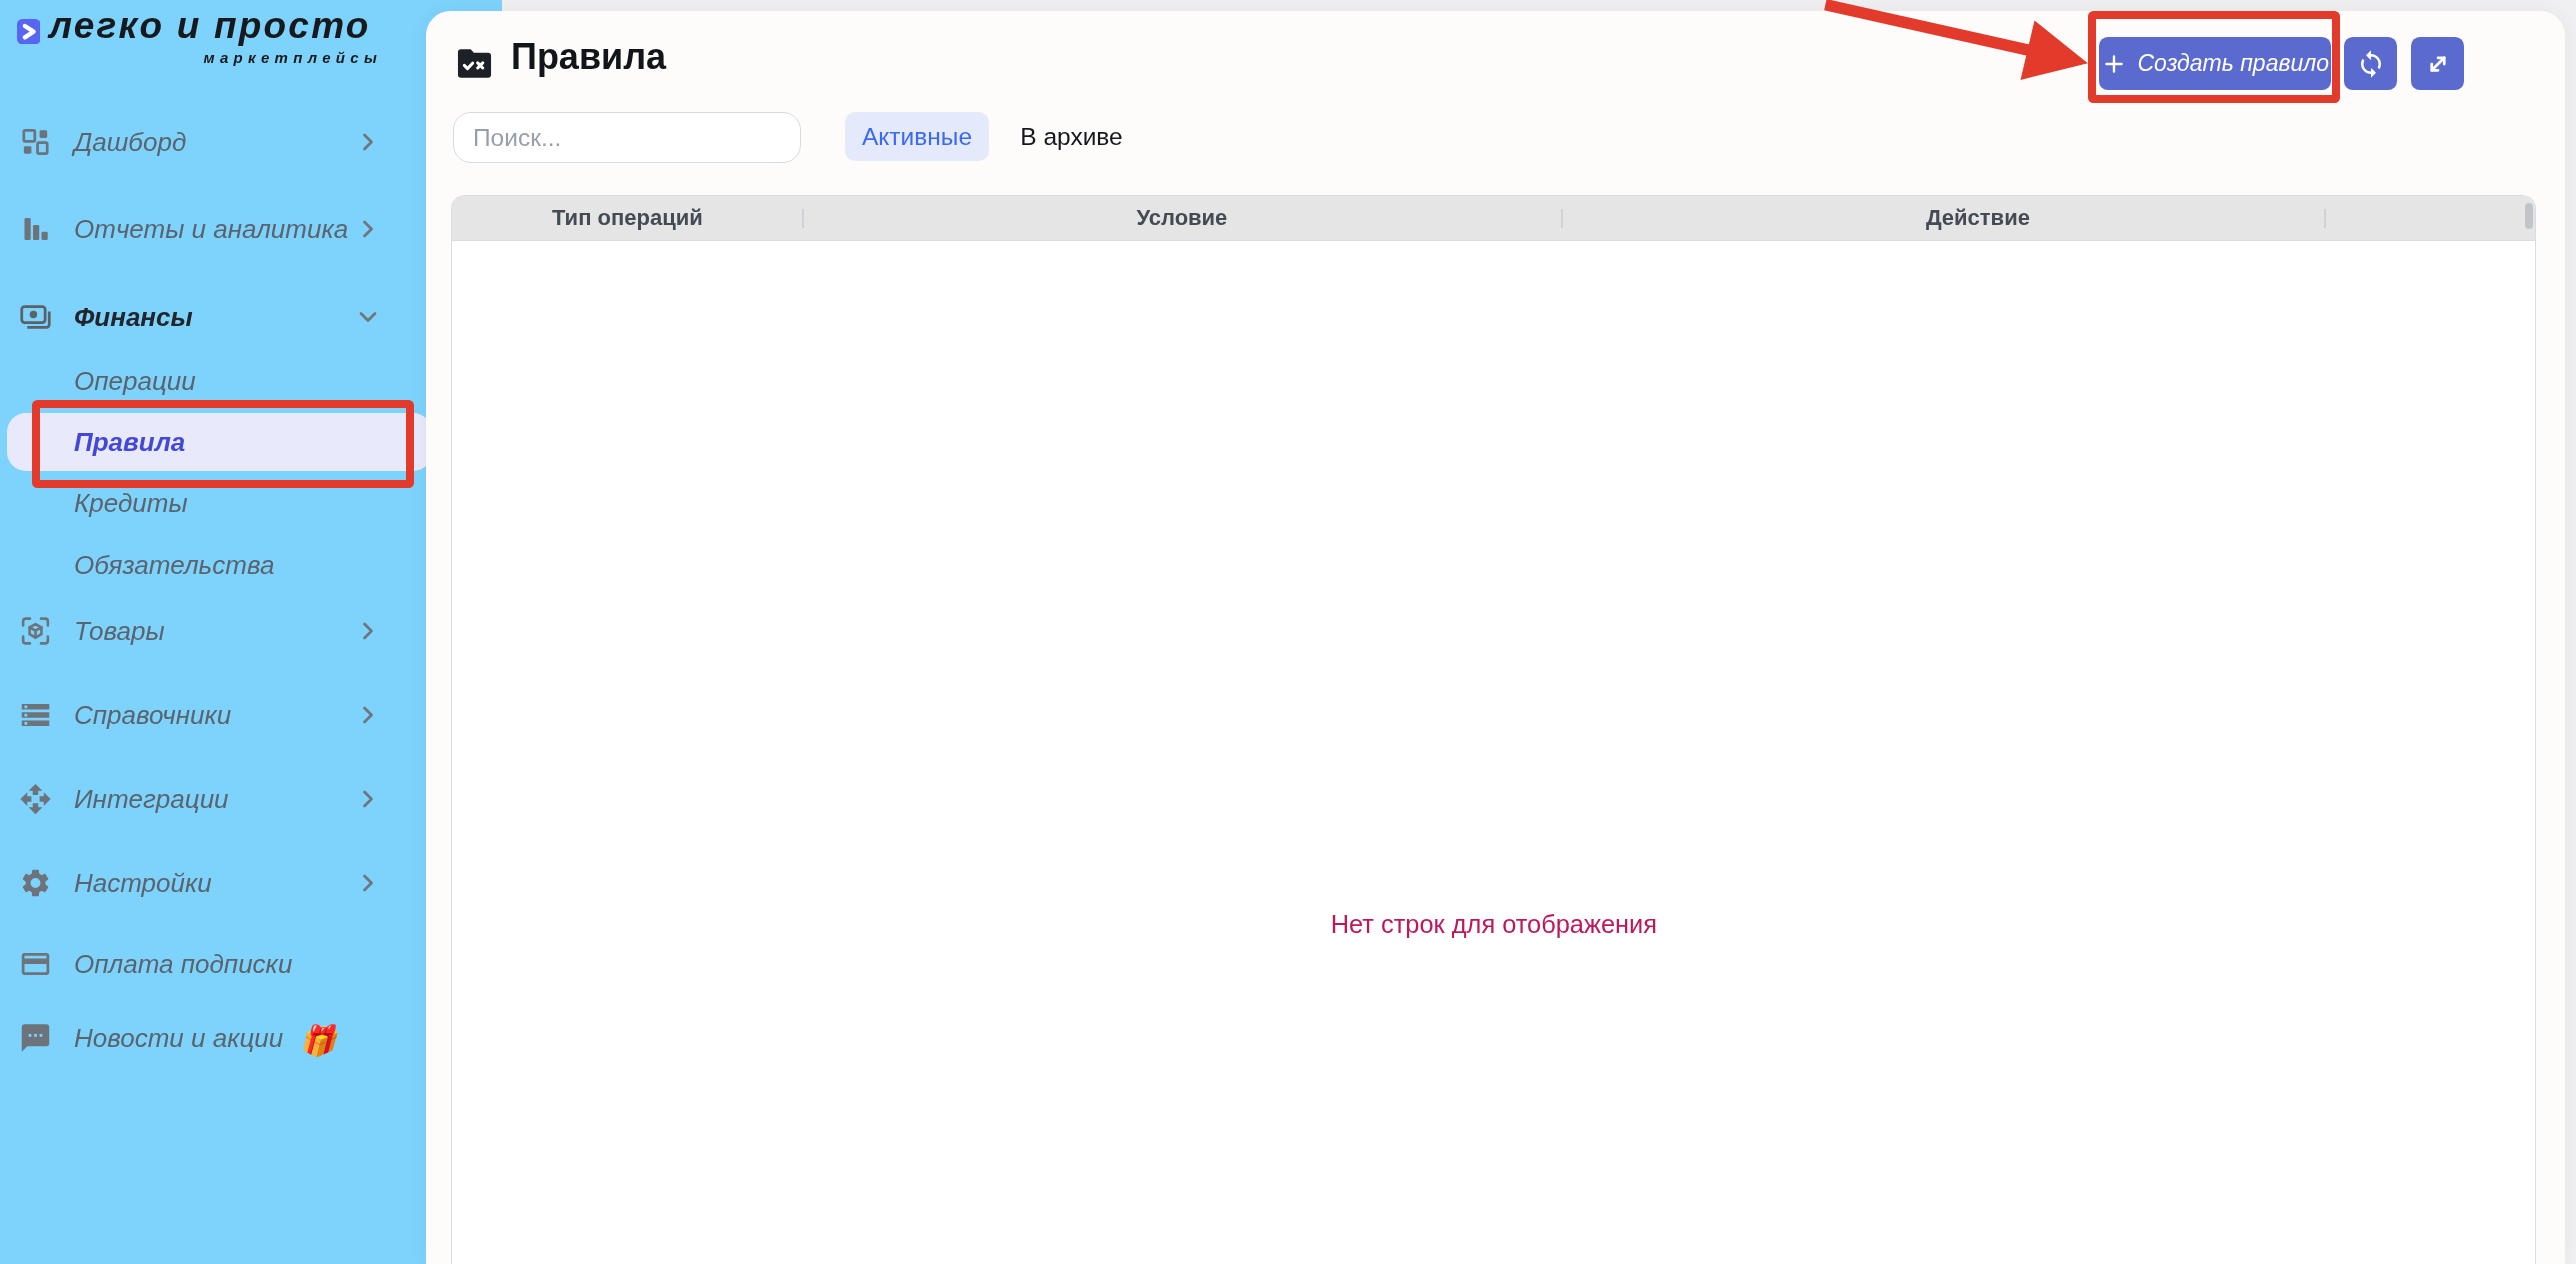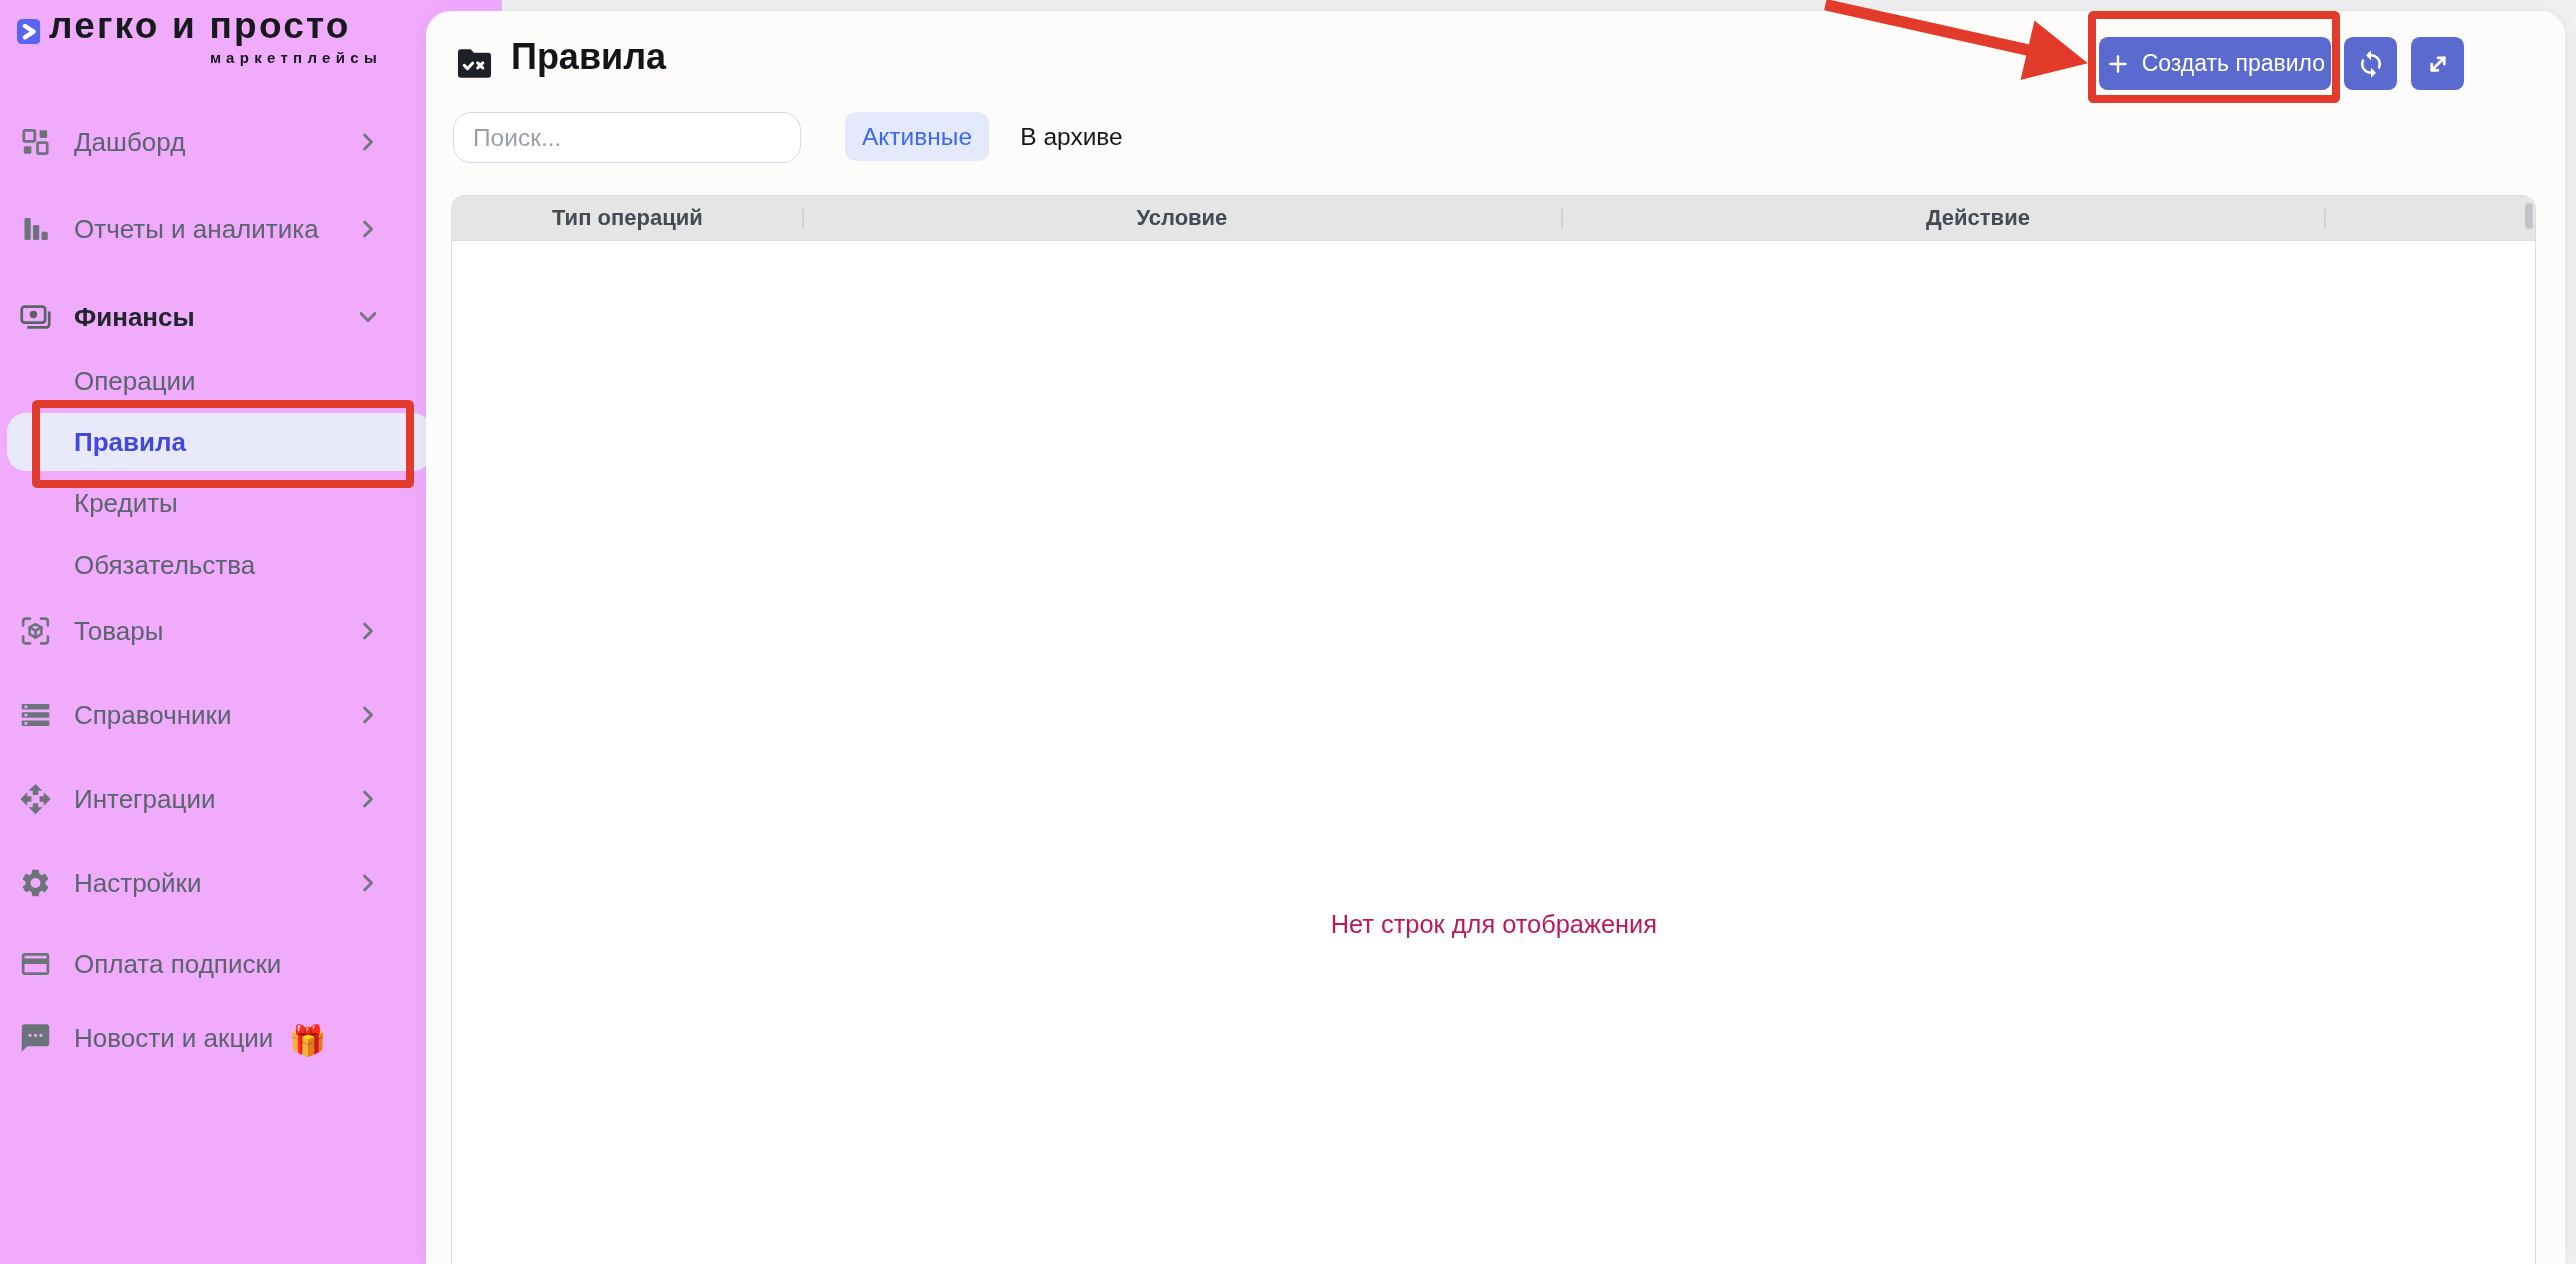--- a/index.html
+++ b/index.html
@@ -1,19 +1,19 @@
 <!DOCTYPE html>
 <html style="font-size:14px"><head>
 <meta charset="utf-8">
 <style>
   html,body{margin:0;padding:0;background:#e8e8ea;font-family:"Liberation Sans",sans-serif;}
   .page{position:relative;width:2576px;height:1264px;background:#f0f0f2;overflow:hidden;}
 
   
-  .sidebar{position:absolute;left:0;top:0;width:502px;height:1264px;background:#f0abfc;}
+  .sidebar{position:absolute;left:0;top:0;width:502px;height:1264px;background:#7dd3fc;font-style:italic;}
   .logo{position:absolute;left:0;top:0;width:426px;height:84px;cursor:pointer;}
   .logo-mark{position:absolute;left:16.6px;top:19px;width:23.6px;height:25.4px;}
   .brand{position:absolute;left:49px;top:5.3px;width:334px;font-size:37px;font-weight:700;letter-spacing:2.2px;color:#17191d;white-space:nowrap;}
   .tagline{position:absolute;left:49px;top:49px;width:333px;text-align:right;font-size:15px;font-weight:600;letter-spacing:5.3px;color:#17191d;white-space:nowrap;}
 
   .nav-item{position:absolute;left:0;width:426px;height:42px;cursor:pointer;}
   .nav-item .nicon{position:absolute;left:19px;top:50%;transform:translateY(-50%);width:33px;height:33px;}
   .nav-item .nicon svg{width:33px;height:33px;display:block;}
   .nav-item .nlabel{position:absolute;left:74px;top:0;line-height:42px;font-size:26px;color:#5a636e;white-space:nowrap;}
   .nav-item.bold .nlabel{color:#22262c;font-weight:700;}
@@ -25,21 +25,21 @@
   .nav-sub.selected{left:7px;width:389px;height:58px;background:#e8eafb;border-radius:19px;}
   .nav-sub.selected .nlabel{left:67px;line-height:58px;color:#4348d9;font-weight:700;}
   .gift{font-size:30px;margin-left:15.8px;vertical-align:-3.5px;}
 
   
   .card{position:absolute;left:426px;top:11.4px;width:2139px;height:1253px;background:#fdfcfa;border-radius:24.5px 24.5px 0 0;box-shadow:0 0 21px rgba(0,0,0,.05);}
   .title-icon{position:absolute;left:29px;top:35px;width:39px;height:35px;}
   .title-icon svg{width:39px;height:35px;display:block;}
   .page-title{position:absolute;left:85px;top:24.5px;margin:0;font-size:36px;font-weight:700;color:#121519;white-space:nowrap;}
 
-  .btn-create{position:absolute;left:1673px;top:26px;width:232px;height:53px;background:#5b6ace;border:none;border-radius:8.8px;color:#fff;font-family:"Liberation Sans",sans-serif;font-size:23px;font-weight:500;display:flex;align-items:center;justify-content:space-between;gap:10.5px;cursor:pointer;white-space:nowrap;}
+  .btn-create{position:absolute;left:1673px;top:26px;width:232px;height:53px;background:#5b6ace;border:none;border-radius:8.8px;color:#fff;font-family:"Liberation Sans",sans-serif;font-size:23px;font-weight:500;display:flex;align-items:center;justify-content:center;gap:10.5px;cursor:pointer;white-space:nowrap;font-style:italic;}
   .btn-create .plus svg{width:26px;height:26px;display:block;}
   .btn-sq{position:absolute;top:26px;width:53px;height:53px;background:#5b6ace;border:none;border-radius:8.8px;display:flex;align-items:center;justify-content:center;cursor:pointer;}
   .btn-sq svg{width:30px;height:30px;display:block;}
 
   .search{position:absolute;left:27px;top:101px;width:348px;height:51px;box-sizing:border-box;border:1.8px solid #d6dae1;border-radius:18px;background:#fff;padding:0 19px;font-family:"Liberation Sans",sans-serif;font-size:24.5px;color:#2a2e33;outline:none;}
   .search::placeholder{color:#989fa8;}
   .tab{position:absolute;top:101px;height:49px;line-height:49px;font-size:24.5px;cursor:pointer;white-space:nowrap;}
   .tab-active{left:419px;width:144px;text-align:center;background:#e5e9fc;color:#3b6af0;border-radius:10.5px;}
   .tab-plain{left:591px;width:109px;text-align:center;color:#15181d;}
 

